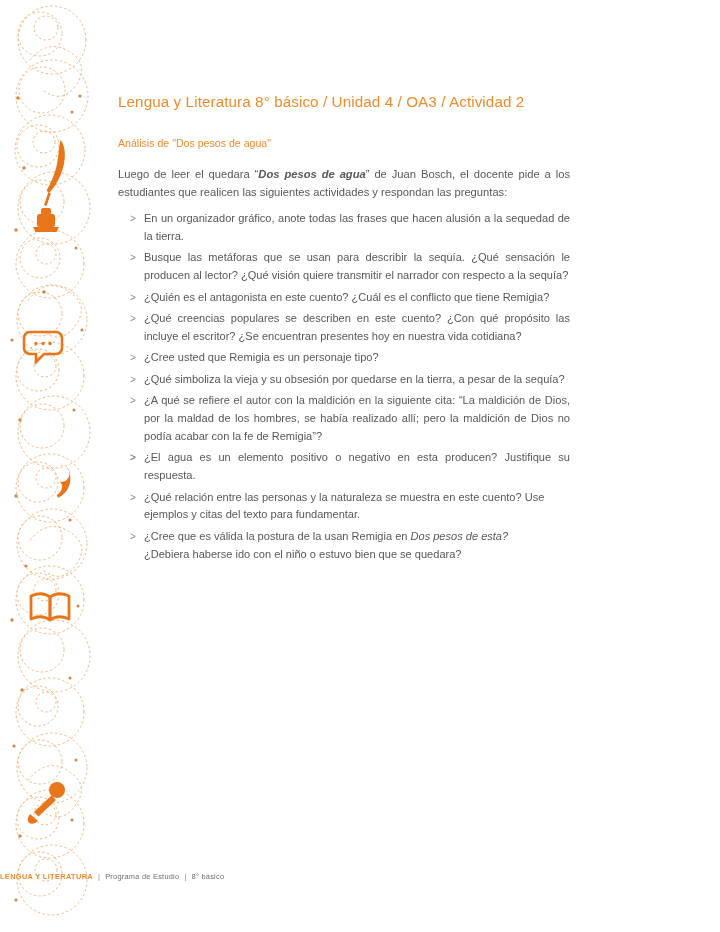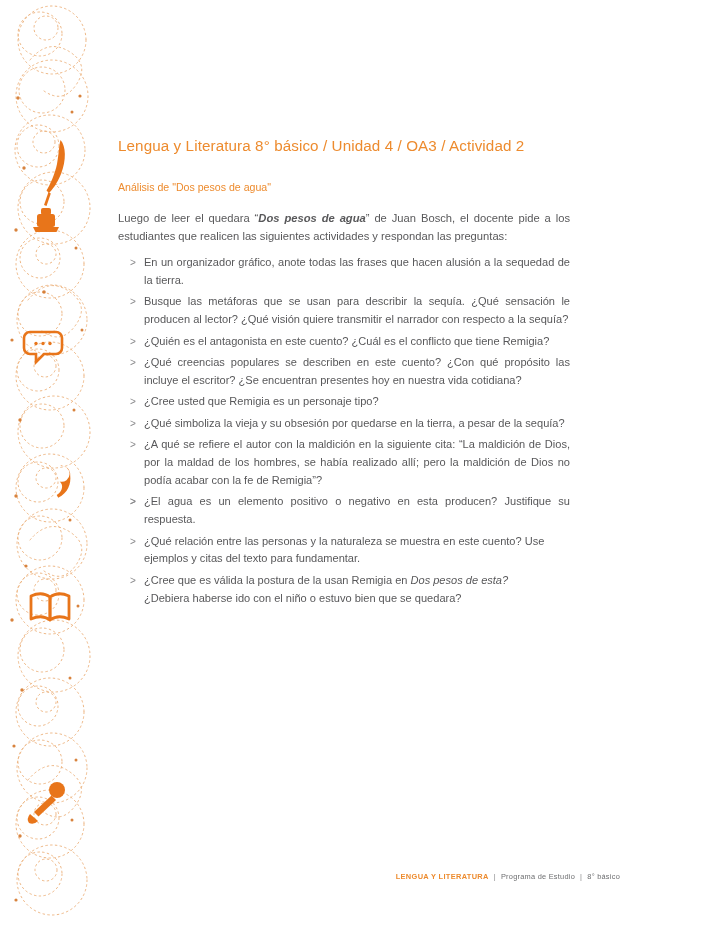--- a/index.html
+++ b/index.html
@@ -30,21 +30,20 @@
     width: 110px;
     height: 932px;
   }
 
   
   #content {
     position: absolute;
     left: 118px;
     top: 0;
     width: 452px;
-    margin-top: 44px;
   }
 
   #doc-title {
     color: #ED8B2E;
     font-size: 15.2px;
     font-weight: normal;
     letter-spacing: 0.1px;
     margin: 0;
     padding-top: 92px;
     line-height: 1.25;
@@ -103,21 +102,21 @@
     font-size: 10px;
     line-height: 1.78;
   }
 
   
   #page-footer {
     position: absolute;
     left: 0;
     top: 872px;
     width: 720px;
-    text-align: right;
+    text-align: left;
     padding-right: 100px;
     box-sizing: border-box;
     font-size: 7.4px;
     letter-spacing: 0.25px;
     color: #6D6E70;
     white-space: nowrap;
   }
   #footer-brand {
     color: #ED8B2E;
     font-weight: bold;

